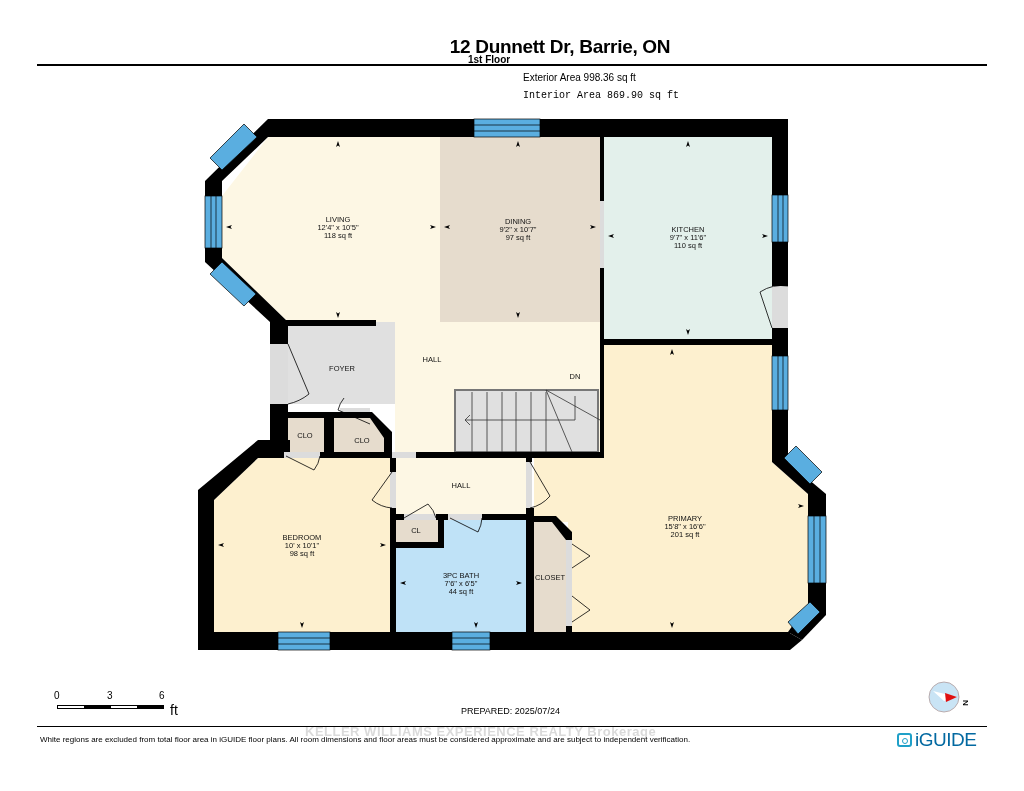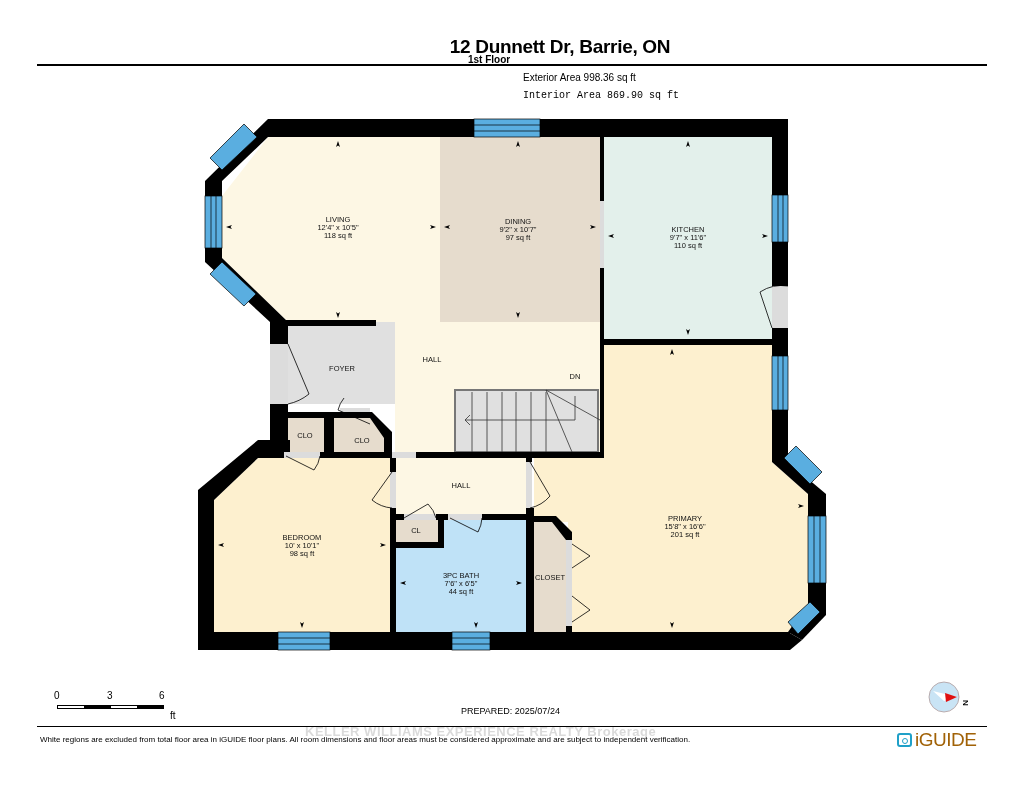--- a/index.html
+++ b/index.html
@@ -8,26 +8,26 @@
   .rule-top { position:absolute; top:64px; left:37px; width:950px; height:2px; background:#000; }
   .floor-label { position:absolute; top:54px; left:468px; font-size:10px; font-weight:bold; }
   .ext-area { position:absolute; top:72px; left:523px; font-size:10px; }
   .int-area { position:absolute; top:90px; left:523px; font-size:10px;font-family:Liberation Mono, monospace; }
   svg.plan { position:absolute; left:0; top:0; }
   .room-label { font-family:"Liberation Sans", sans-serif; font-size:7.5px; text-anchor:middle; fill:#111; }
   .scale { position:absolute; left:57px; top:690px; width:130px; height:30px; }
   .scale .n { position:absolute; top:0; font-size:10px; }
   .scale .bar { position:absolute; top:15px; left:0; width:107px; height:4px; border:1px solid #000; box-sizing:border-box; display:flex; }
   .scale .seg { flex:1; height:100%; }
-  .scale .ft { position:absolute; top:20px; left:113px; font-size:10px; }
+  .scale .ft { position:absolute; top:12px; left:113px; font-size:14px; }
   .prepared { position:absolute; top:706px; left:461px; font-size:9px; }
   .rule-bottom { position:absolute; top:726px; left:37px; width:950px; height:1px; background:#000; }
   .watermark { position:absolute; top:724px; left:305px; font-size:13px; font-weight:bold; color:rgba(150,150,150,0.35); letter-spacing:0.5px; white-space:nowrap; }
   .disclaimer { position:absolute; top:735px; left:40px; font-size:8px; }
-  .brand { position:absolute; top:729px; left:897px; font-size:19px; color:#a16207; display:flex; align-items:center; gap:3px; letter-spacing:-0.5px; }
+  .brand { position:absolute; top:729px; left:897px; font-size:19px; color:#0369a1; display:flex; align-items:center; gap:3px; letter-spacing:-0.5px; }
   .brand-icon { width:15px; height:14px; border:2.5px solid #1fa0c8; border-radius:3px; box-sizing:border-box; position:relative; }
   .brand-icon::after { content:""; position:absolute; left:3px; top:3px; width:4px; height:4px; border:1.5px solid #1fa0c8; border-radius:50%; }
   .compass { position:absolute; left:927px; top:680px; }
 </style>
 </head>
 <body>
 
 <div class="title">12 Dunnett Dr, Barrie, ON</div>
 <div class="rule-top"></div>
 <div class="floor-label">1st Floor</div>

